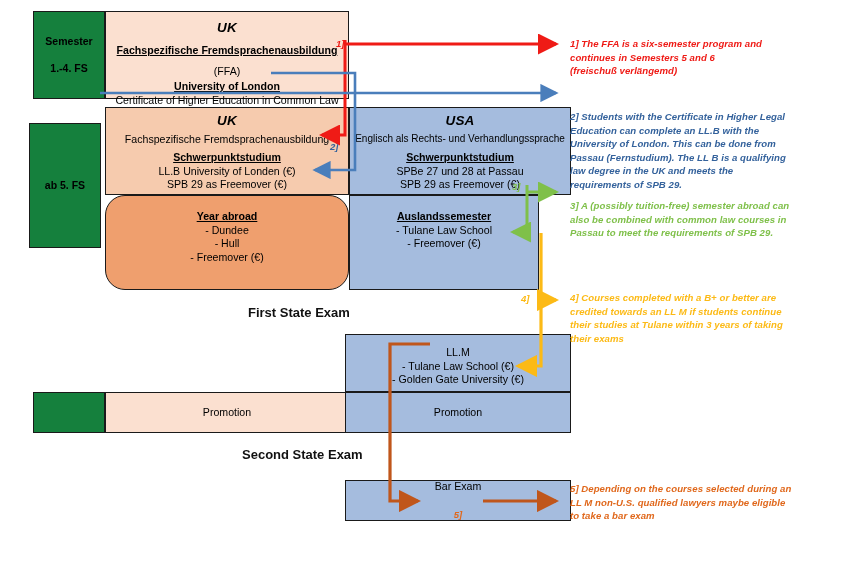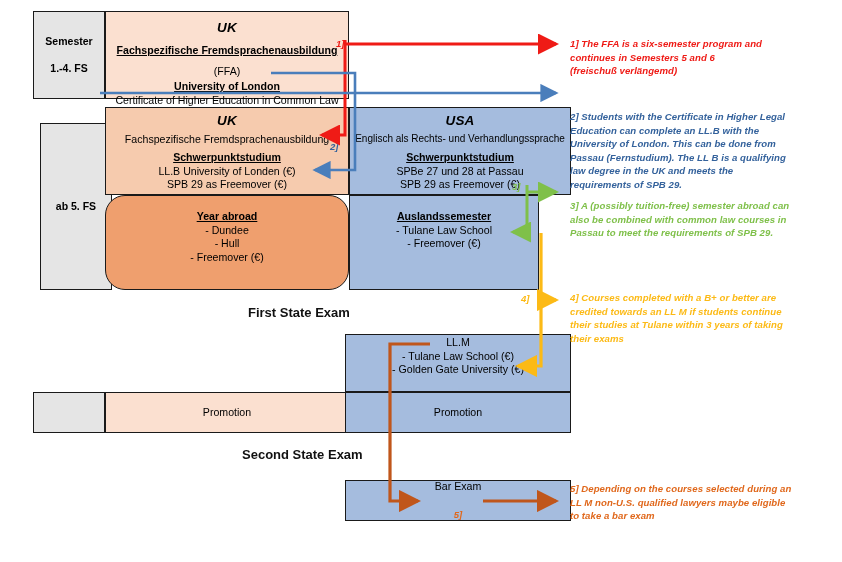--- a/index.html
+++ b/index.html
@@ -12,21 +12,21 @@
   }
   #stage{position:absolute;left:0;top:0;width:842px;height:562px;}
 
   .box{position:absolute;box-sizing:border-box;border:1.6px solid #1a1a1a;
        display:flex;flex-direction:column;align-items:center;justify-content:center;
        text-align:center;color:#000;line-height:1.28;}
   .peach-light{background:#fbe0d0;}
   .peach-mid{background:#f6cbae;}
   .peach-dark{background:#ef9f6e;}
   .blue{background:#a5bcde;}
-  .white{background:#e5e5e5;}
+  .white{background:#15803d;}
 
   .hdr{font-weight:bold;font-size:13.5px;letter-spacing:.2px;font-style:italic;}
   .t11{font-size:10.6px;}
   .t10{font-size:10px;}
   .u{text-decoration:underline;font-weight:bold;}
 
   .lbl-sem{font-size:10.5px;font-weight:bold;}
   .exam{position:absolute;font-size:13px;font-weight:bold;color:#111;}
 
   .note{position:absolute;font-style:italic;font-weight:bold;font-size:9.6px;
@@ -46,21 +46,21 @@
 <body>
 
 <div id="stage">
 
   <div class="box white" style="left:33px;top:11px;width:72px;height:88px;">
     <div class="lbl-sem">Semester</div>
     <div style="height:14px"></div>
     <div class="lbl-sem">1.-4. FS</div>
   </div>
 
-  <div class="box white" style="left:40px;top:123px;width:72px;height:167px;">
+  <div class="box white" style="left:29px;top:123px;width:72px;height:125px;">
     <div class="lbl-sem">ab 5. FS</div>
   </div>
 
   <div class="box white" style="left:33px;top:392px;width:72px;height:41px;"></div>
 
   <div class="box peach-light" style="left:105px;top:11px;width:244px;height:88px;padding:4px 6px;justify-content:flex-start;">
     <div class="hdr" style="margin-top:3px;">UK</div>
     <div style="margin-top:3px;">
       <span class="t11 u">Fachspezifische Fremdsprachenausbildung</span><span class="t11"> (FFA)</span>
     </div>
@@ -99,21 +99,21 @@
 
   <div class="box blue" style="left:349px;top:195px;width:190px;height:95px;padding:2px 6px;justify-content:flex-start;">
     <div class="t11 u" style="margin-top:12px;">Auslandssemester</div>
     <div class="t11">-    Tulane Law School</div>
     <div class="t11">-    Freemover (€)</div>
   </div>
 
   <div class="exam" style="left:248px;top:305px;">First State Exam</div>
   <div class="exam" style="left:242px;top:447px;">Second State Exam</div>
 
-  <div class="box blue" style="left:345px;top:334px;width:226px;height:58px;padding:14px 6px;justify-content:flex-end;">
+  <div class="box blue" style="left:345px;top:334px;width:226px;height:58px;padding:8px 6px;justify-content:flex-start;">
     <div class="t11" style="margin-top:3px;">LL.M</div>
     <div style="height:10px"></div>
     <div class="t11">- Tulane Law School (€)</div>
     <div class="t11">- Golden Gate University (€)</div>
   </div>
 
   <div class="box peach-light" style="left:105px;top:392px;width:244px;height:41px;">
     <div class="t11">Promotion</div>
   </div>
   <div class="box blue" style="left:345px;top:392px;width:226px;height:41px;">

